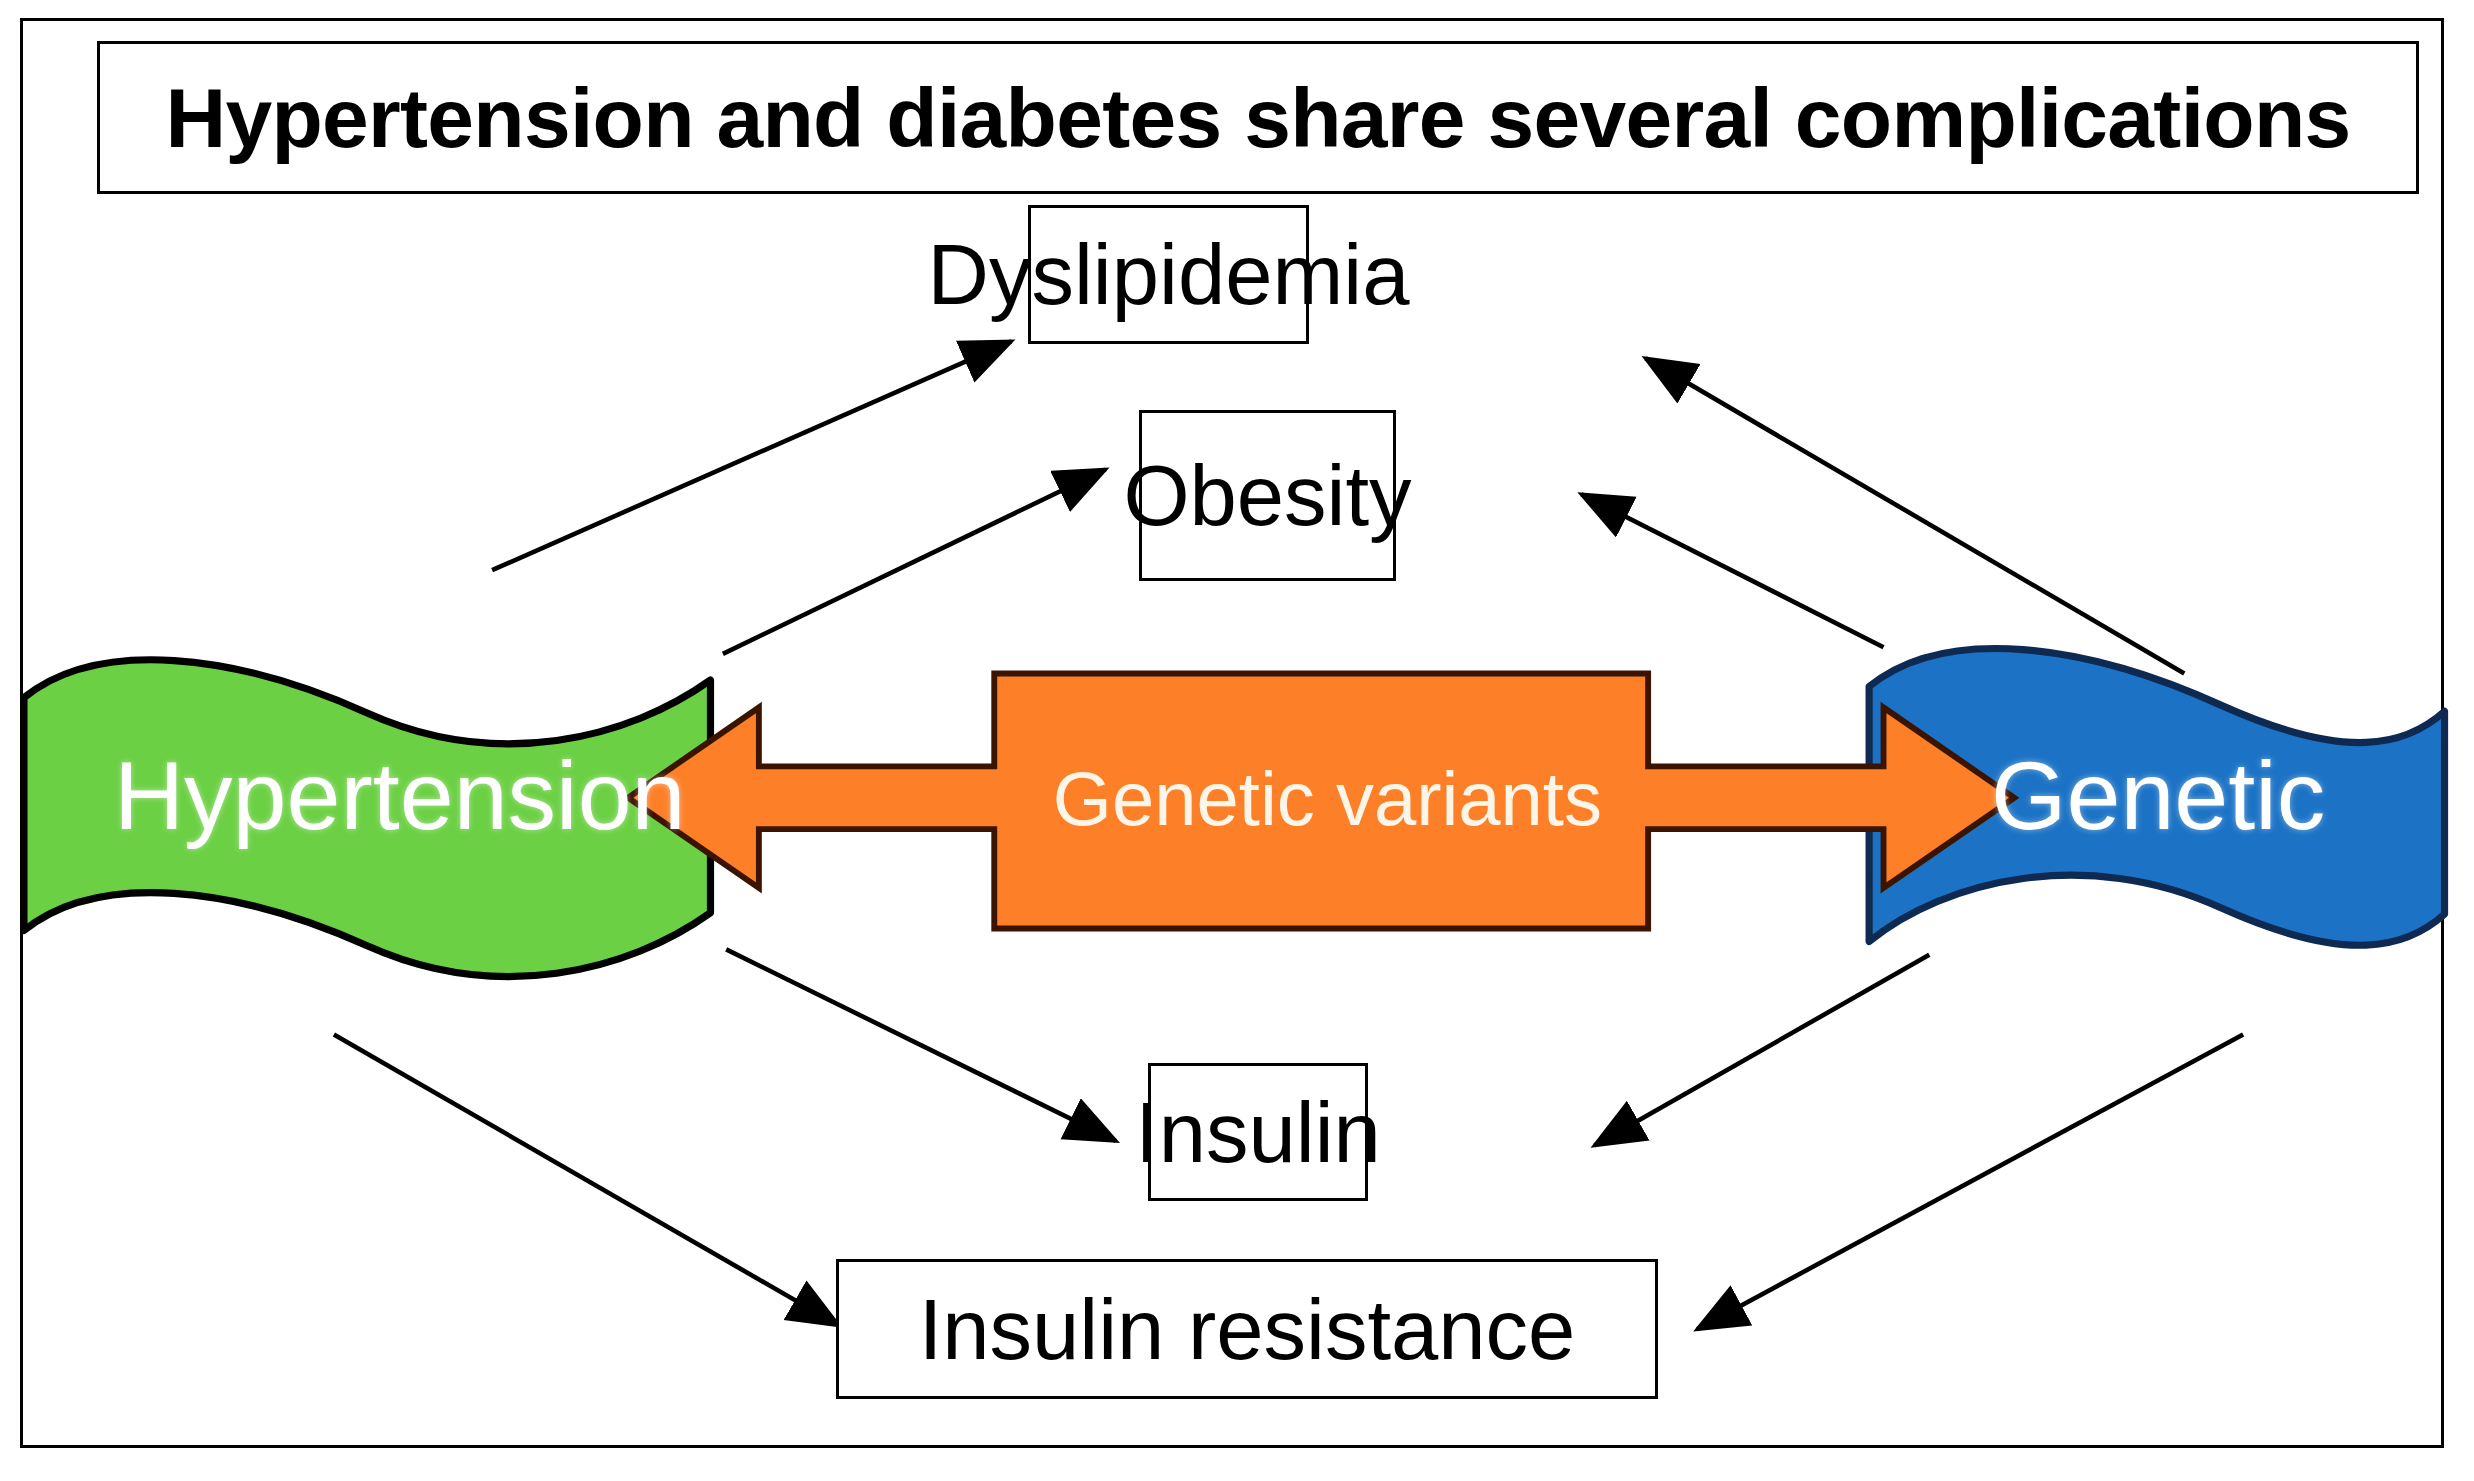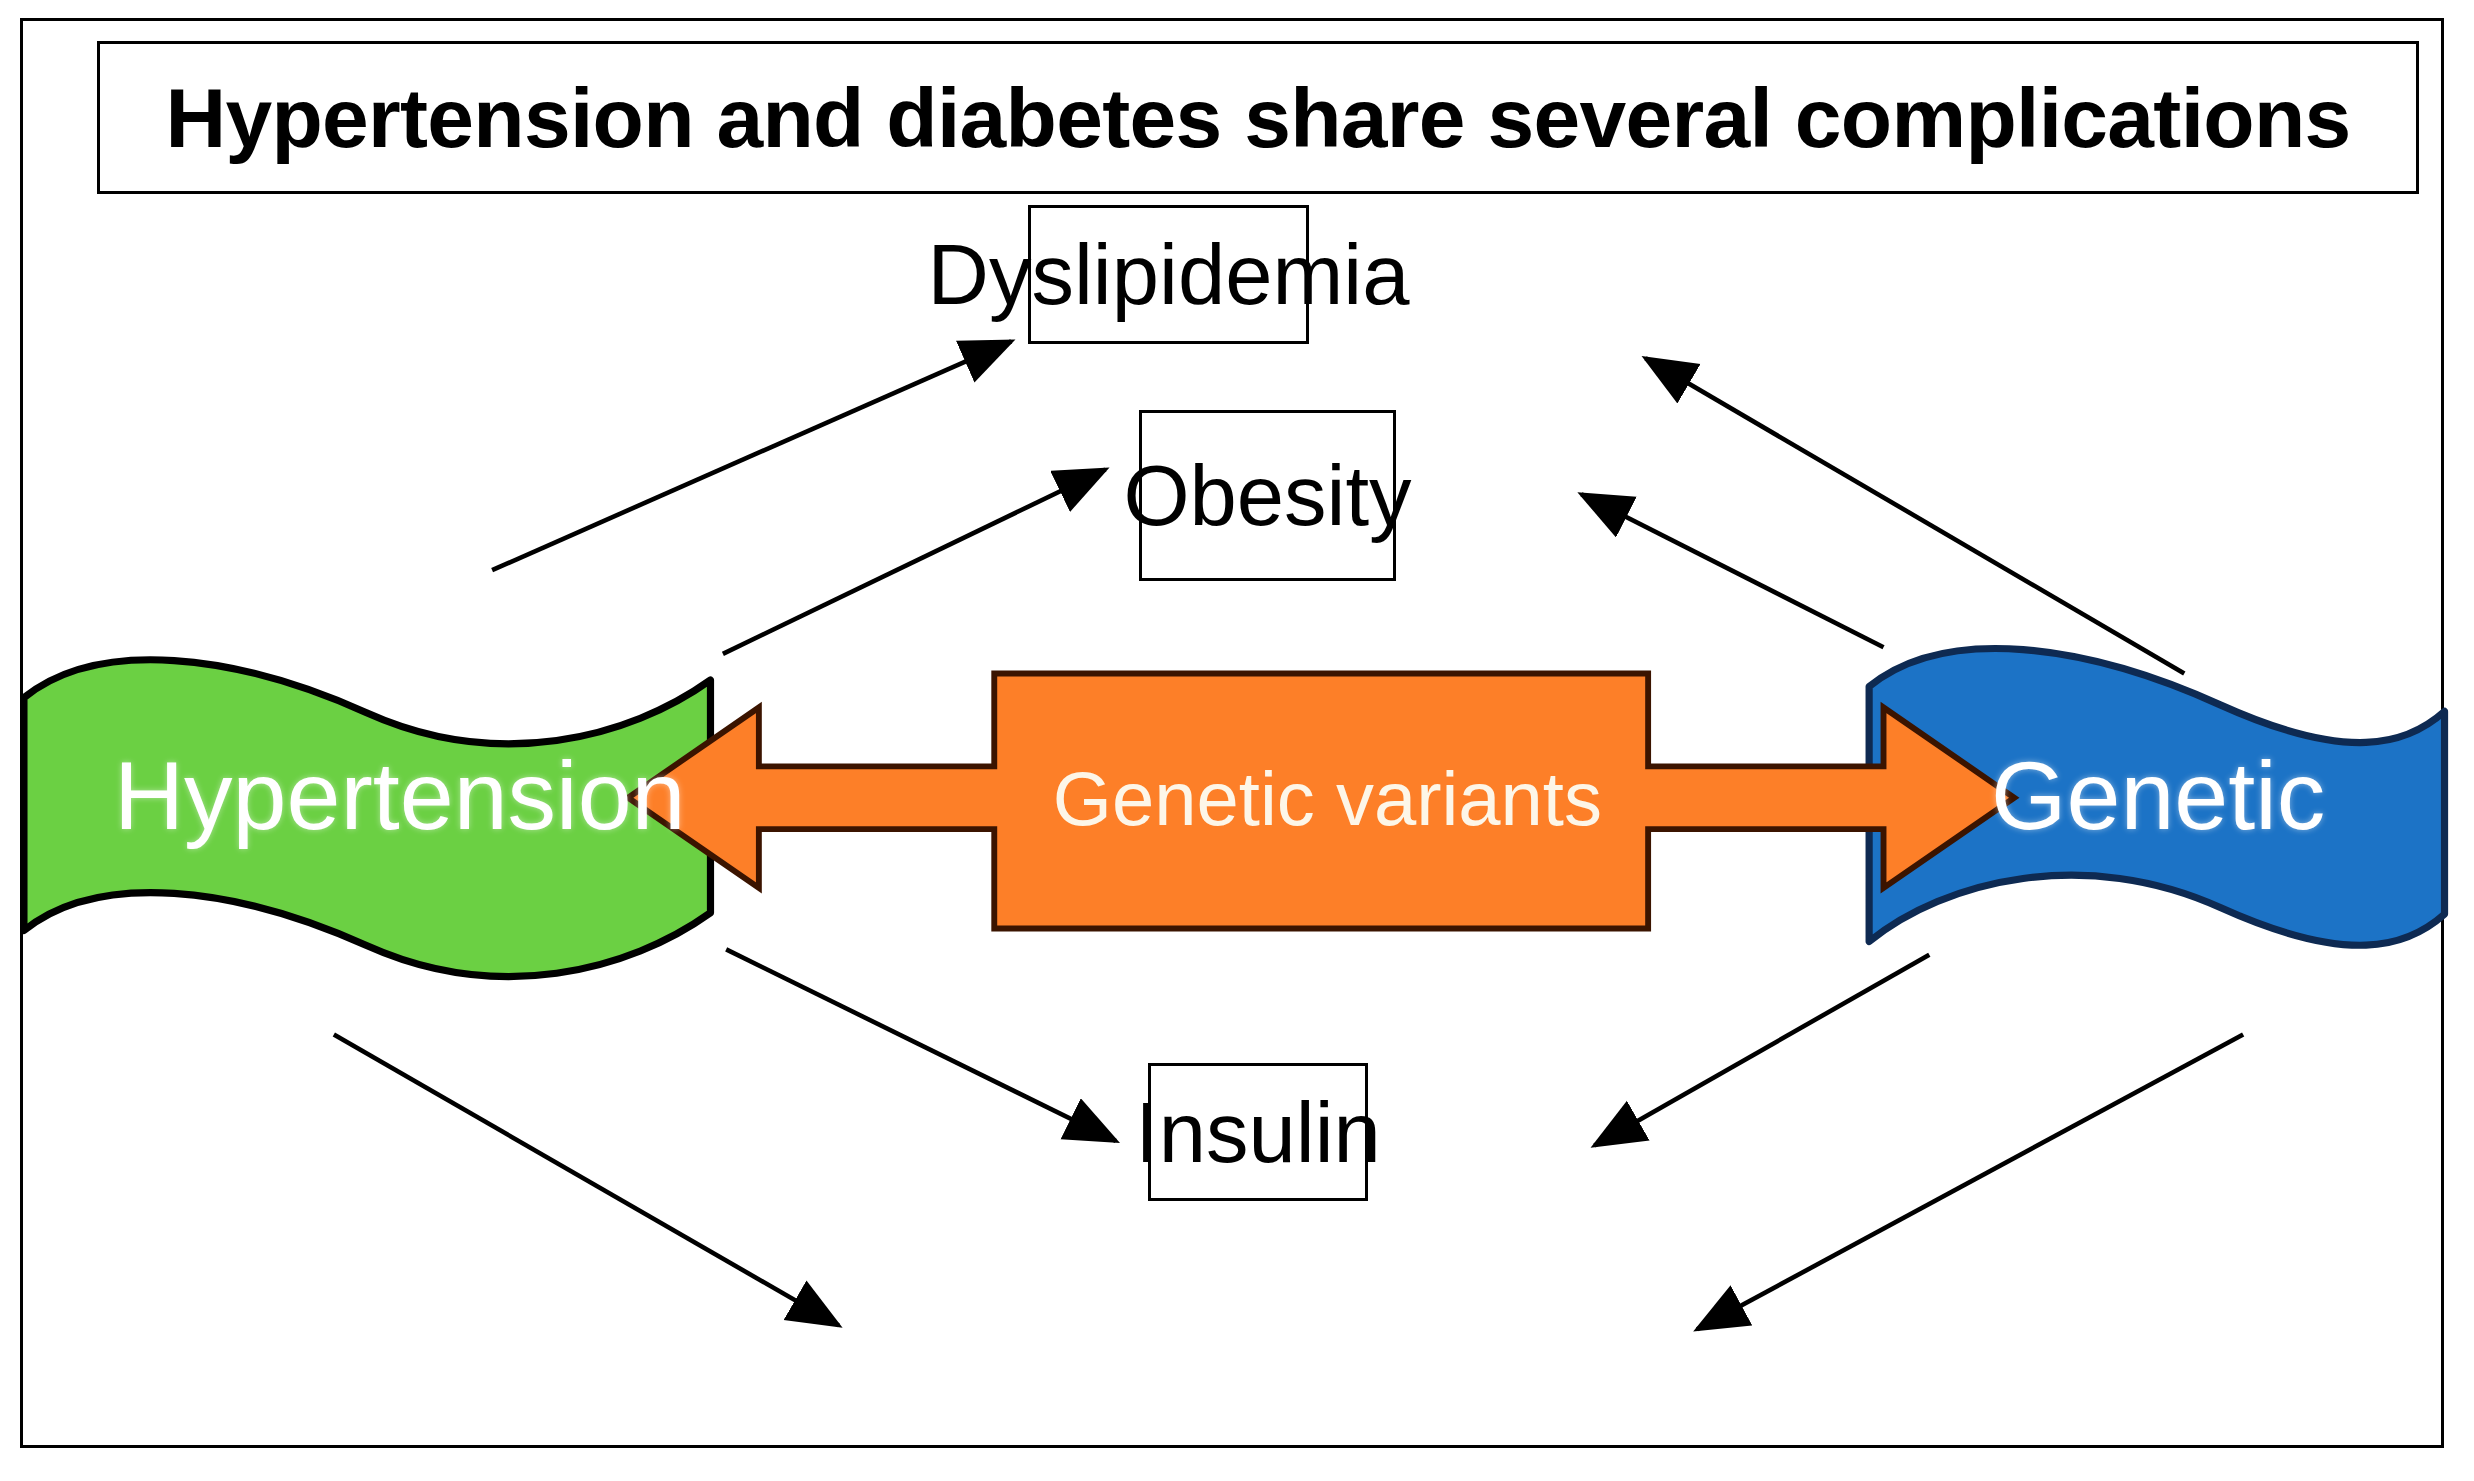--- a/index.html
+++ b/index.html
@@ -104,20 +104,21 @@
   </svg>
 
   <div class="node-box" id="title-box">Hypertension and diabetes share several complications</div>
 
   <div class="node-box" id="dyslipidemia-box">Dyslipidemia</div>
 
   <div class="node-box" id="obesity-box">Obesity</div>
 
   <div class="node-box" id="stroke-box">Insulin</div>
 
+  <div class="node-box" id="insulin-box">Insulin resistance</div>
 
   <div class="wave-label" id="hypertension-label">Hypertension</div>
 
   <div class="wave-label" id="diabetes-label">Genetic</div>
 
   <div id="genetic-label">Genetic variants</div>
 
 </div>
 
 

